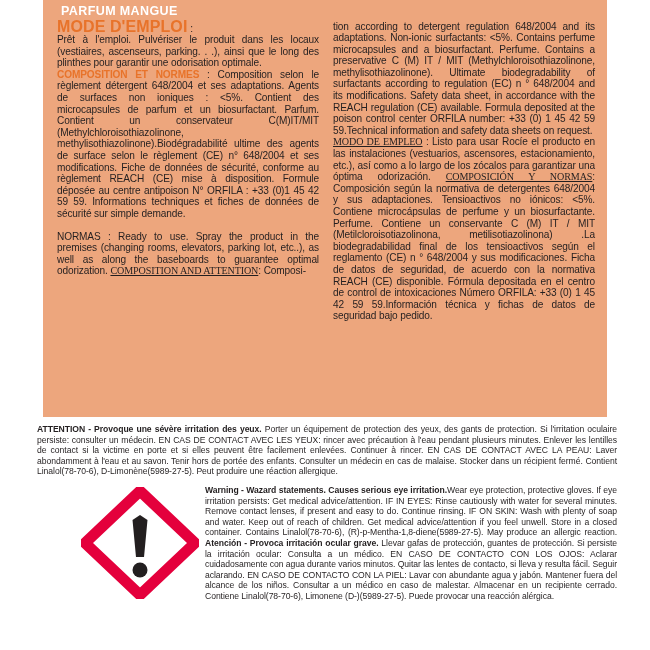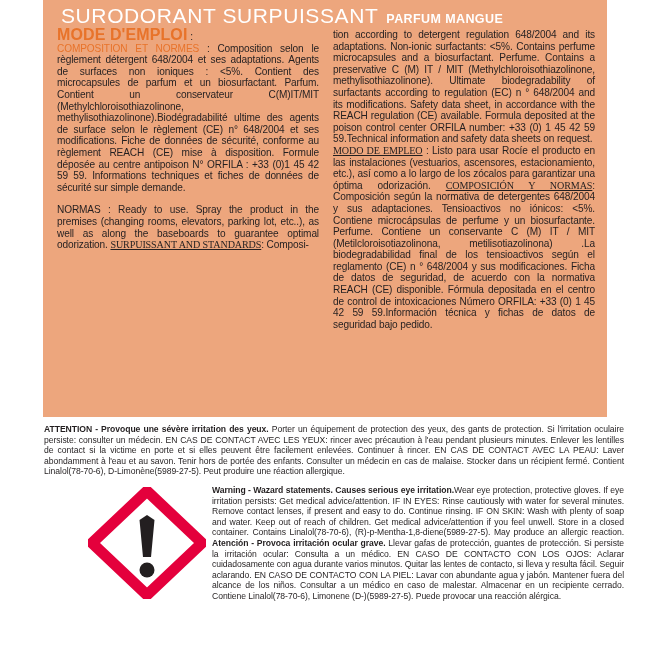--- a/index.html
+++ b/index.html
@@ -77,38 +77,38 @@
   }
   .col p + p {
     margin-top: 0;
   }
   .spacer-line {
     height: 11px;
   }
 
   .hdr-orange {
     color: #e8732a;
-    font-weight: 400;
+    font-weight: 700;
     margin-top: 22px;
   }
   .hdr-orange-lg {
     color: #e8732a;
     font-weight: 700;
     font-size: 16px;
     letter-spacing: 0.1px;
   }
   .u {
     text-decoration: underline;
     font-family: Liberation Serif, serif;
   }
 
   
   .lower {
     position: absolute;
-    left: 44px;
+    left: 37px;
     top: 424px;
     width: 580px;
   }
   .lower p {
     margin: 0;
     font-size: 8.6px;
     line-height: 10.6px;
     text-align: justify;
     color: #231f20;
     letter-spacing: -0.05px;
@@ -135,31 +135,31 @@
   .pictogram svg { display: block; }
 </style>
 </head>
 <body>
 
 <div class="label-root">
 
   <div class="orange-panel">
 
     <div class="title-bar">
-      <span class="title-main">SURODORANT SURPUISSANT</span>
       <span class="title-sub">PARFUM MANGUE</span>
     </div>
 
     <div class="cols">
 
       <div class="col">
         <p class="tight"><span class="hdr-orange-lg">MODE D'EMPLOI</span><span> :</span></p>
+        <p>Prêt à l'emploi. Pulvériser le produit dans les locaux (vestiaires, ascenseurs, parking. . .), ainsi que le long des plinthes pour garantir une odorisation optimale.</p>
         <p><span class="hdr-orange">COMPOSITION ET NORMES</span><span> : Composition selon le règlement détergent 648/2004 et ses adaptations. Agents de surfaces non ioniques : &lt;5%. Contient des microcapsules de parfum et un biosurfactant. Parfum. Contient un conservateur C(M)IT/MIT (Methylchloroisothiazolinone, methylisothiazolinone).Biodégradabilité ultime des agents de surface selon le règlement (CE) n° 648/2004 et ses modifications. Fiche de données de sécurité, conforme au règlement REACH (CE) mise à disposition. Formule déposée au centre antipoison N° ORFILA : +33 (0)1 45 42 59 59. Informations techniques et fiches de données de sécurité sur simple demande.</span></p>
         <div class="spacer-line"></div>
-        <p><span>NORMAS</span><span> : Ready to use. Spray the product in the premises (changing rooms, elevators, parking lot, etc..), as well as along the baseboards to guarantee optimal odorization. </span><span class="u">SURPUISSANT AND STANDARDS</span><span>: Composi-</span></p>
+        <p><span>NORMAS</span><span> : Ready to use. Spray the product in the premises (changing rooms, elevators, parking lot, etc..), as well as along the baseboards to guarantee optimal odorization. </span><span class="u">COMPOSITION AND ATTENTION</span><span>: Composi-</span></p>
       </div>
 
       <div class="col">
         <p>tion according to detergent regulation 648/2004 and its adaptations. Non-ionic surfactants: &lt;5%. Contains perfume microcapsules and a biosurfactant. Perfume. Contains a preservative C (M) IT / MIT (Methylchloroisothiazolinone, methylisothiazolinone). Ultimate biodegradability of surfactants according to regulation (EC) n ° 648/2004 and its modifications. Safety data sheet, in accordance with the REACH regulation (CE) available. Formula deposited at the poison control center ORFILA number: +33 (0) 1 45 42 59 59.Technical information and safety data sheets on request.</p>
         <p><span class="u">MODO DE EMPLEO</span><span> : Listo para usar Rocíe el producto en las instalaciones (vestuarios, ascensores, estacionamiento, etc.), así como a lo largo de los zócalos para garantizar una óptima odorización. </span><span class="u">COMPOSICIÓN Y NORMAS</span><span>: Composición según la normativa de detergentes 648/2004 y sus adaptaciones. Tensioactivos no iónicos: &lt;5%. Contiene microcápsulas de perfume y un biosurfactante. Perfume. Contiene un conservante C (M) IT / MIT (Metilcloroisotiazolinona, metilisotiazolinona) .La biodegradabilidad final de los tensioactivos según el reglamento (CE) n ° 648/2004 y sus modificaciones. Ficha de datos de seguridad, de acuerdo con la normativa REACH (CE) disponible. Fórmula depositada en el centro de control de intoxicaciones Número ORFILA: +33 (0) 1 45 42 59 59.Información técnica y fichas de datos de seguridad bajo pedido.</span></p>
       </div>
 
     </div>
   </div>
 

